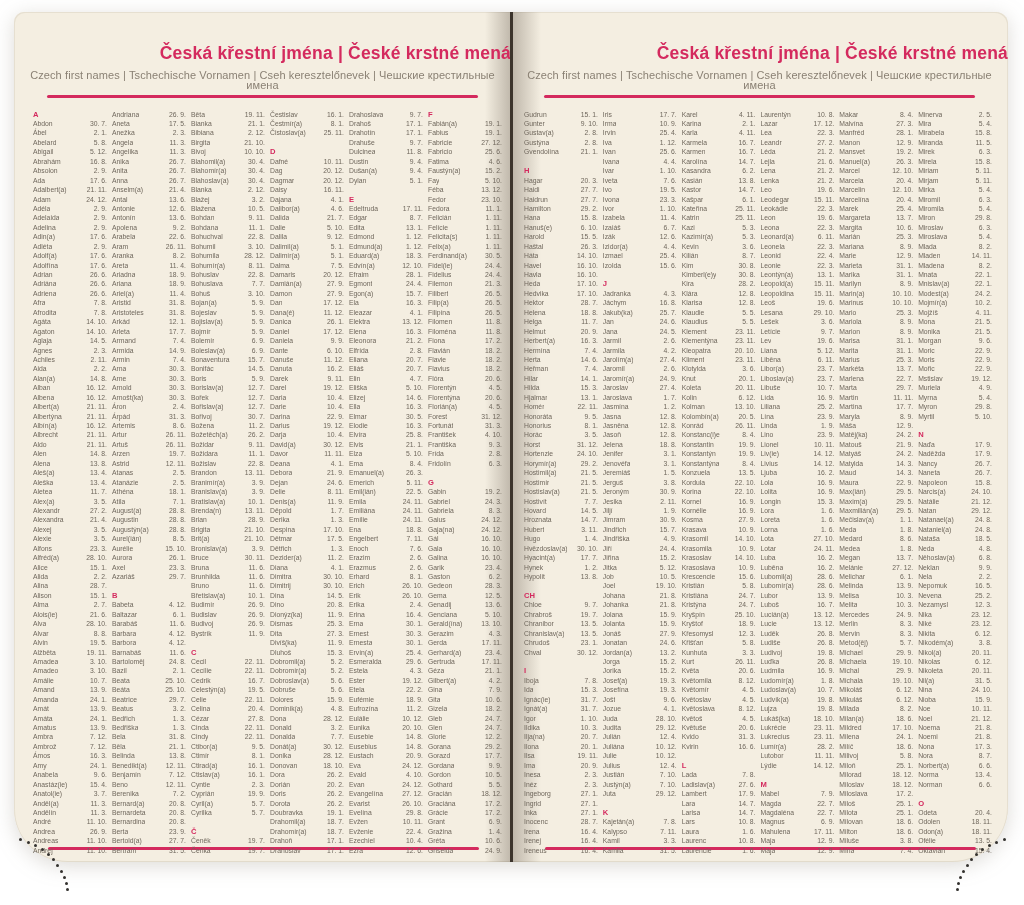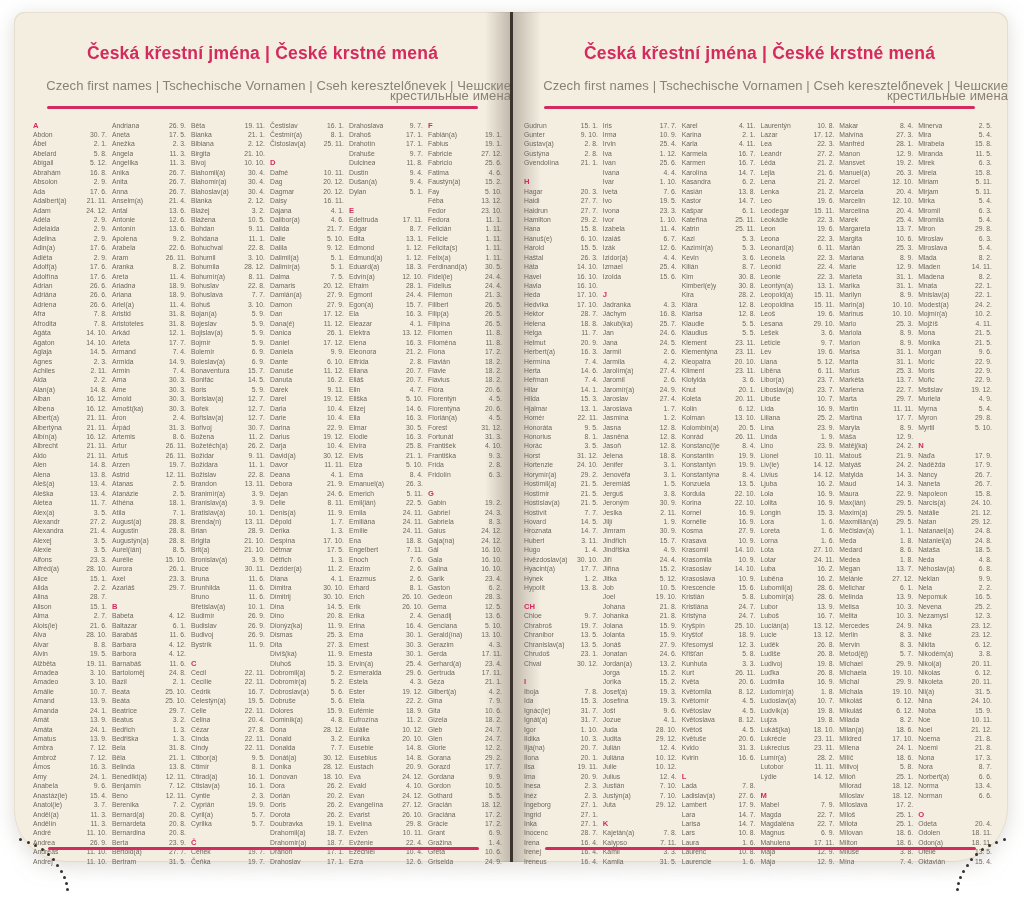--- a/index.html
+++ b/index.html
@@ -22,24 +22,24 @@
   }
   .page.right::before{
     content:'';position:absolute;left:0;top:0;bottom:0;width:30px;pointer-events:none;
     background:linear-gradient(to left, rgba(90,75,60,0), rgba(70,58,46,0.32));
   }
   .gutter{
     position:absolute;left:495.5px;top:0;bottom:0;width:3px;background:#3c342c;z-index:3;
   }
   .page-header{padding-top:31px;text-align:center;position:relative;z-index:2;}
   .title{
-    margin:0;font-size:17.5px;line-height:20px;font-weight:bold;color:#d42a5e;letter-spacing:0.2px;
+    margin:0;font-size:17.5px;line-height:20px;font-weight:bold;color:#d42a5e;letter-spacing:0.2px;text-align:right;
   }
   .subtitle{
-    margin-top:18px;font-size:13px;line-height:10px;color:#8a8174;letter-spacing:0.1px;text-align:right;
+    margin-top:7px;font-size:11px;line-height:10px;color:#8a8174;letter-spacing:0.1px;
   }
   .rule{height:2.6px;background:#d42a5e;border-radius:2px;}
   .rule.top{margin:5px 33px 0 33px;}
   .rule.bottom{position:absolute;left:34px;right:32px;bottom:12px;}
   .cols{
     display:flex;gap:5px;margin-top:12px;padding:0 9px 0 19px;height:748px;position:relative;z-index:2;
   }
   .page.right .cols{padding:0 16px 0 13px;}
   .col{flex:1 1 0;display:flex;flex-direction:column;min-width:0;}
   .row{

